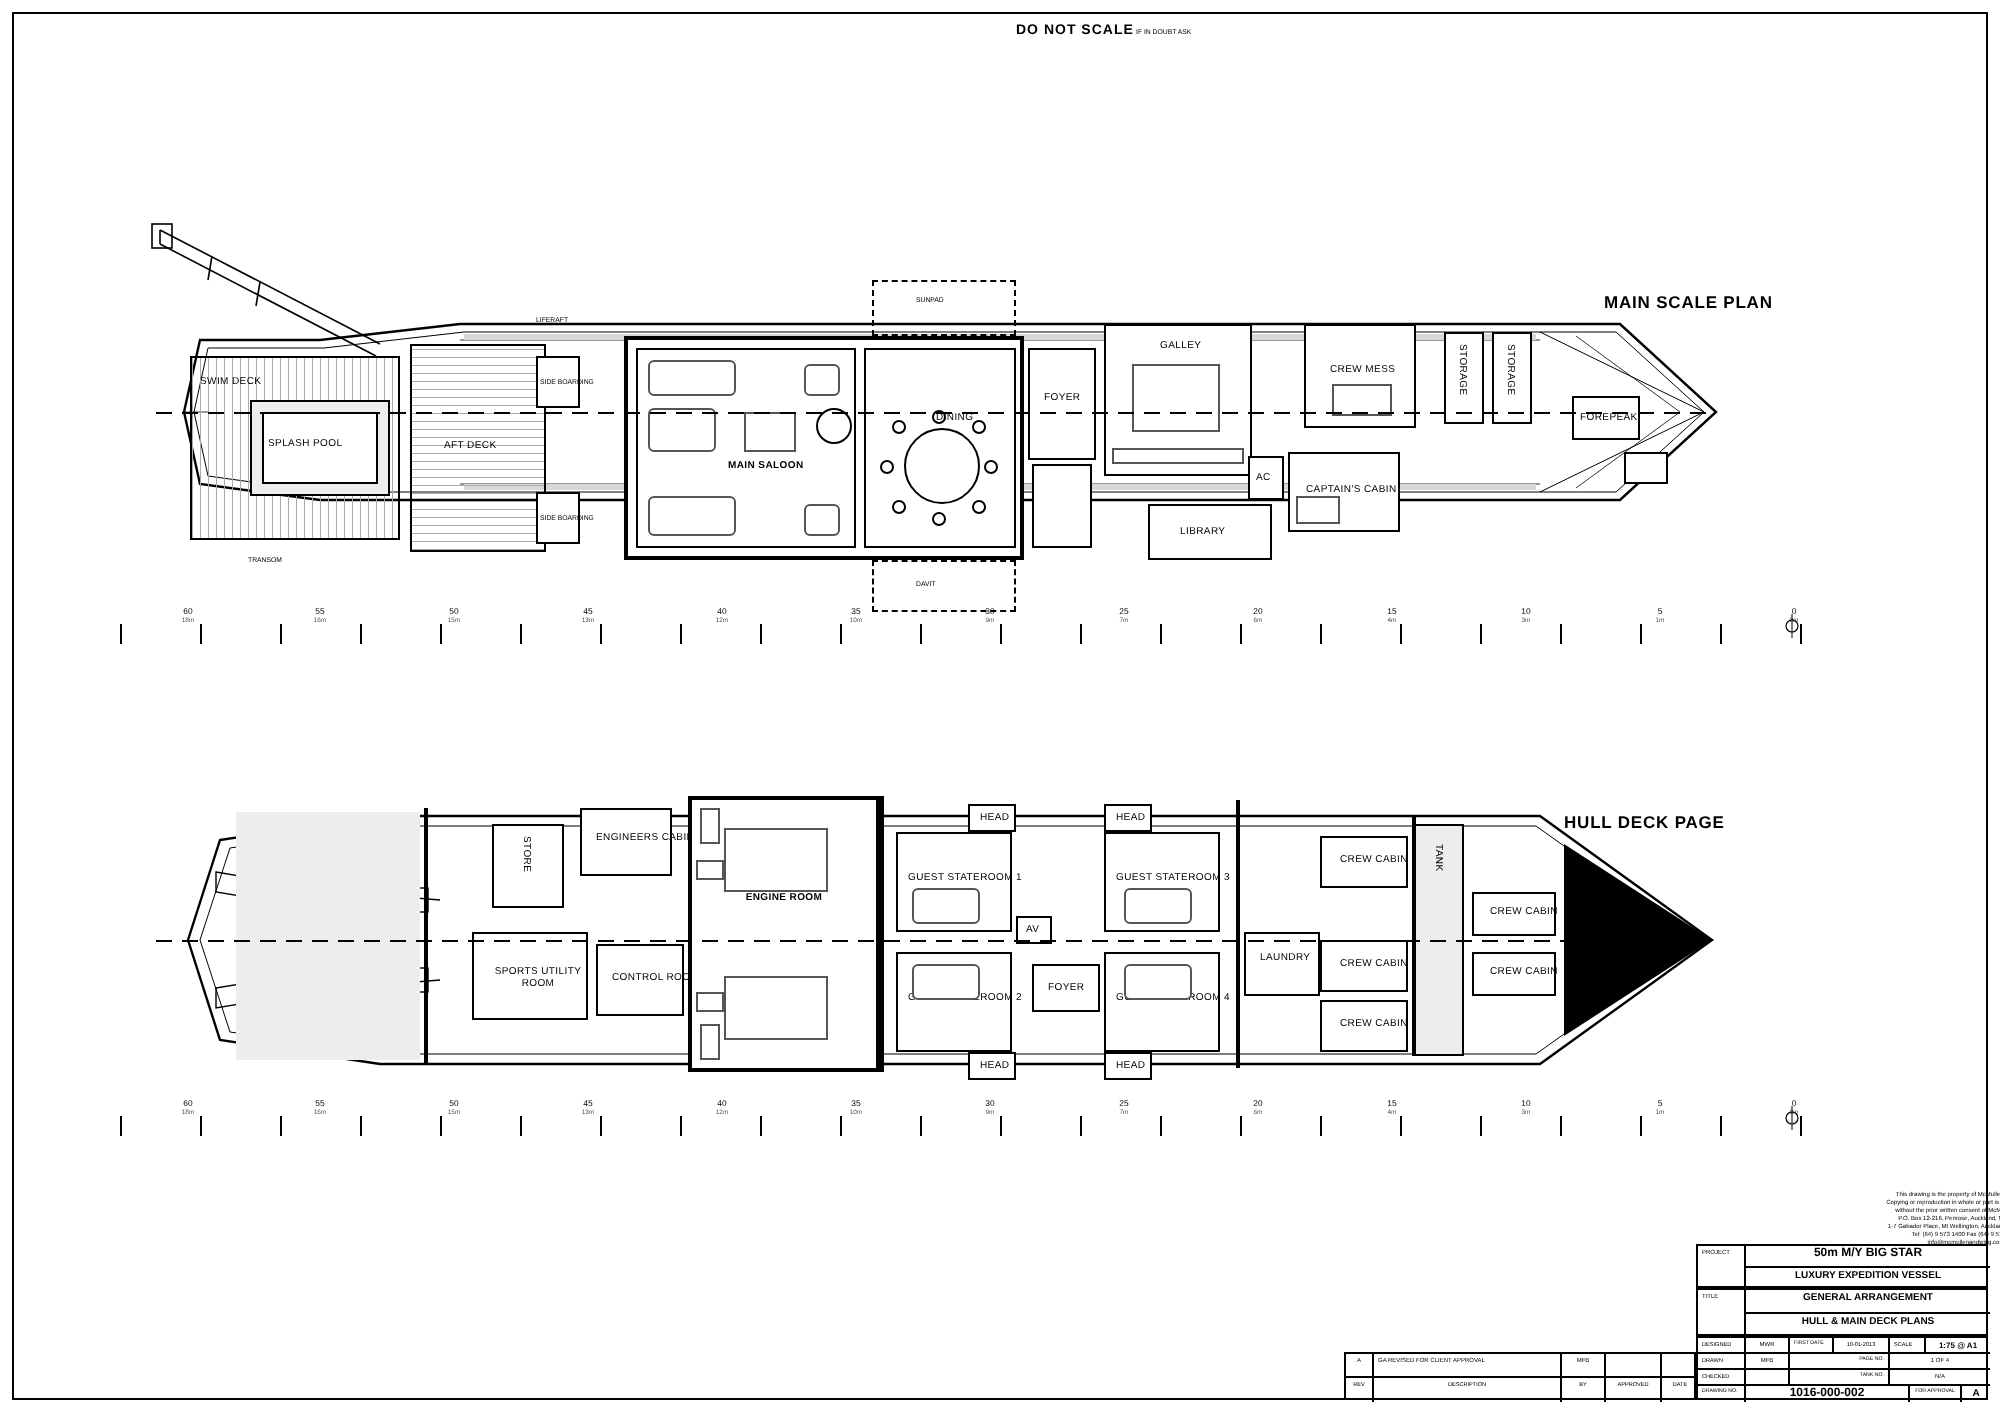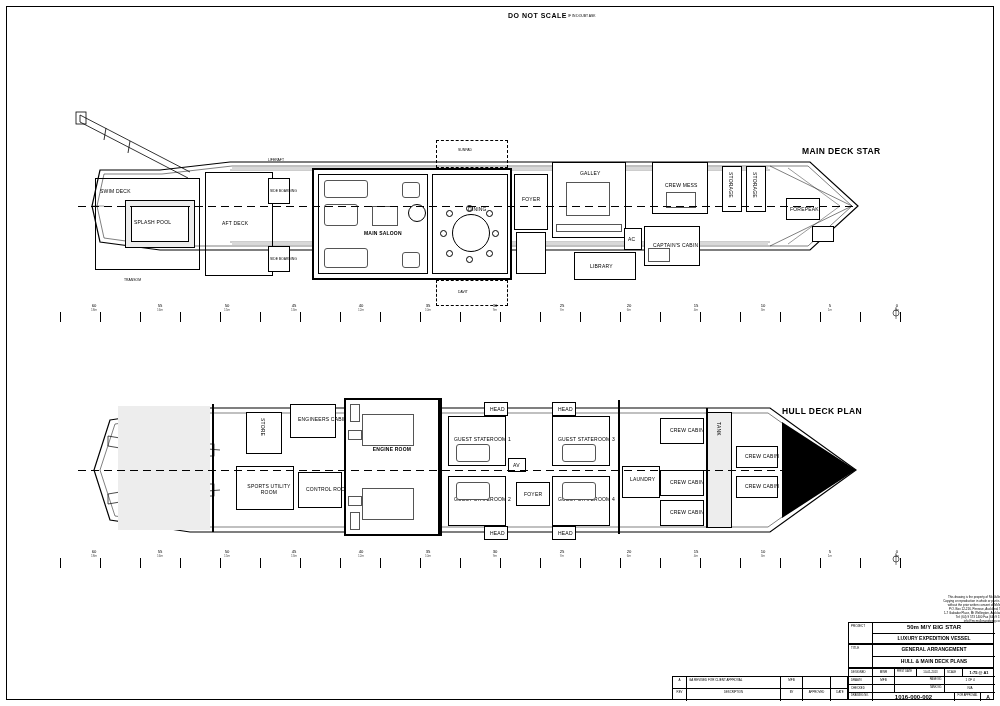--- a/index.html
+++ b/index.html
@@ -38,21 +38,21 @@
 </head>
 <body>
 
 <div id="sheet">
 
   <div class="frame" style="left:6px;top:6px;width:988px;height:694px;"></div>
 
   <div class="donotscale" style="left:508px;top:12px;">DO NOT SCALE</div>
   <div class="tiny" style="left:568px;top:14px;">IF IN DOUBT ASK</div>
 
-  <div class="bigtitle" style="left:802px;top:146px;">MAIN DECK STAR</div>
+  <div class="bigtitle" style="left:802px;top:146px;">MAIN SCALE PLAN</div>
 
   <svg class="hull" style="left:70px;top:110px;" width="790" height="200" viewBox="0 0 790 200">
     <polygon points="30,60 90,60 160,52 740,52 788,96 740,140 160,140 90,140 30,132 22,96" fill="#ffffff" stroke="#000" stroke-width="1.2"></polygon>
     <polygon points="34,64 92,64 162,56 738,56 782,96 738,136 162,136 92,136 34,128 27,96" fill="none" stroke="#000" stroke-width="0.5"></polygon>
 
     <path d="M700,56 L782,96 L700,136" fill="none" stroke="#000" stroke-width="0.5"></path>
     <path d="M718,58 L770,96 L718,134" fill="none" stroke="#000" stroke-width="0.4"></path>
 
     <line x1="160" y1="60" x2="700" y2="60" stroke="#000" stroke-width="0.4"></line>
     <line x1="160" y1="132" x2="700" y2="132" stroke="#000" stroke-width="0.4"></line>
@@ -197,21 +197,21 @@
     <div class="ticklbl" style="left:624px;top:-9px;width:24px;">15</div>
     <div class="ticklbl2" style="left:624px;top:-4px;width:24px;">4m</div>
     <div class="ticklbl" style="left:691px;top:-9px;width:24px;">10</div>
     <div class="ticklbl2" style="left:691px;top:-4px;width:24px;">3m</div>
     <div class="ticklbl" style="left:758px;top:-9px;width:24px;">5</div>
     <div class="ticklbl2" style="left:758px;top:-4px;width:24px;">1m</div>
     <div class="ticklbl" style="left:825px;top:-9px;width:24px;">0</div>
     <div class="ticklbl2" style="left:825px;top:-4px;width:24px;">0m</div>
   </div>
 
-  <div class="bigtitle" style="left:782px;top:406px;">HULL DECK PLAN</div>
+  <div class="bigtitle" style="left:782px;top:406px;">HULL DECK PAGE</div>
 
   <svg class="hull" style="left:70px;top:380px;" width="790" height="180" viewBox="0 0 790 180">
     <polygon points="40,40 120,28 700,28 786,90 700,152 120,152 40,140 24,90" fill="#ffffff" stroke="#000" stroke-width="1.2"></polygon>
     <polygon points="45,44 122,33 698,33 778,90 698,147 122,147 45,136 30,90" fill="none" stroke="#000" stroke-width="0.5"></polygon>
 
     <polygon points="712,42 786,90 712,138" fill="#000"></polygon>
 
     <g stroke="#000" stroke-width="0.7" fill="none">
       <line x1="52" y1="62" x2="150" y2="70"></line>
       <line x1="52" y1="118" x2="150" y2="110"></line>

